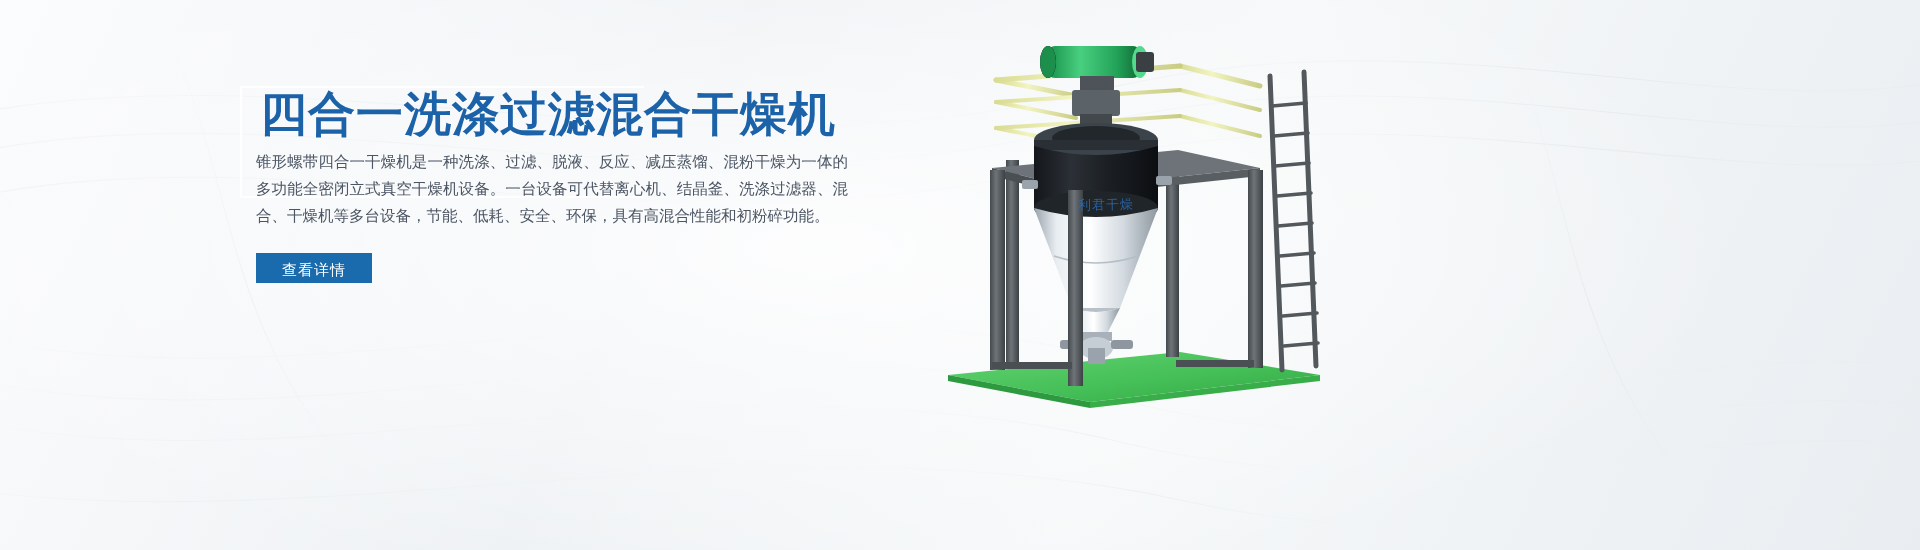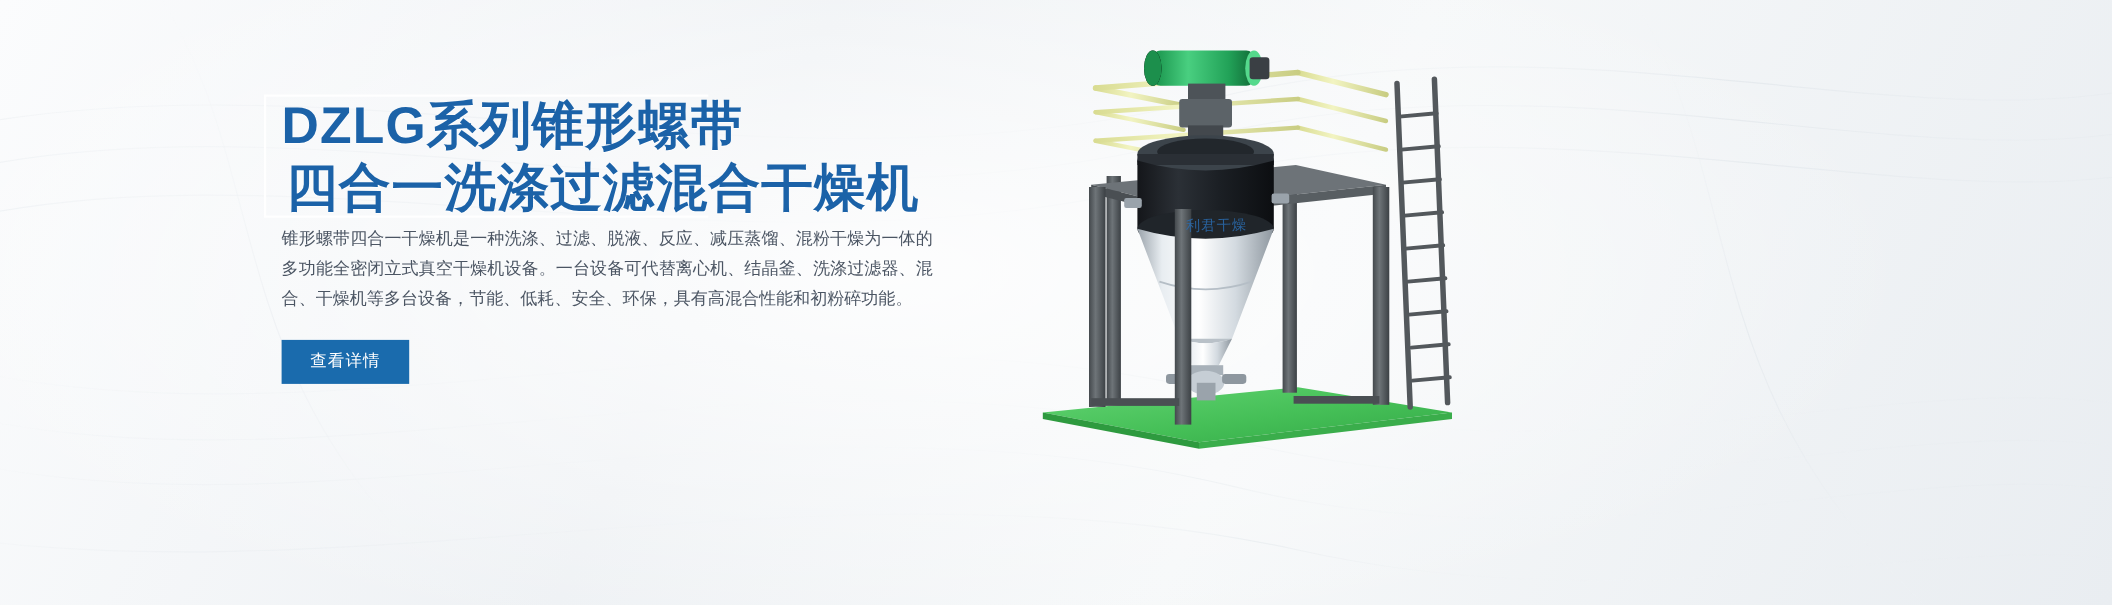--- a/index.html
+++ b/index.html
@@ -55,26 +55,26 @@
     text-align:justify;
   }
 
   .cta{
     display:inline-block;
     margin-top:24px;
     background:#1a6bad;
     color:#ffffff;
     font-size:15px;
     line-height:38px;
-    height:40px;
+    height:30px;
     padding:0 26px;
     border:none;
     cursor:pointer;
     letter-spacing:1px;
-    font-family:Liberation Sans, sans-serif;
+    font-family:Liberation Mono, monospace;
     text-align:right;
   }
 
   
   .machine{
     position:absolute;
     left:930px; top:40px;
     width:420px; height:380px;
   }
   .machine svg{ display:block; }
@@ -113,21 +113,20 @@
       <path d="M120,-40 C260,140 180,330 420,540"></path>
       <path d="M1460,-40 C1600,150 1520,340 1760,560"></path>
     </g>
   </svg>
   <div class="bg-vignette"></div>
 
   <div class="text-block">
     <div class="frame"></div>
 
     <h1 class="title">
-      <div>DZLG系列锥形螺带</div>
       <div class="line2">四合一洗涤过滤混合干燥机</div>
     </h1>
 
     <p class="desc">锥形螺带四合一干燥机是一种洗涤、过滤、脱液、反应、减压蒸馏、混粉干燥为一体的多功能全密闭立式真空干燥机设备。一台设备可代替离心机、结晶釜、洗涤过滤器、混合、干燥机等多台设备，节能、低耗、安全、环保，具有高混合性能和初粉碎功能。</p>
 
     <button class="cta">查看详情</button>
   </div>
 
   <div class="machine">
     <svg width="420" height="380" viewBox="0 0 420 380">

